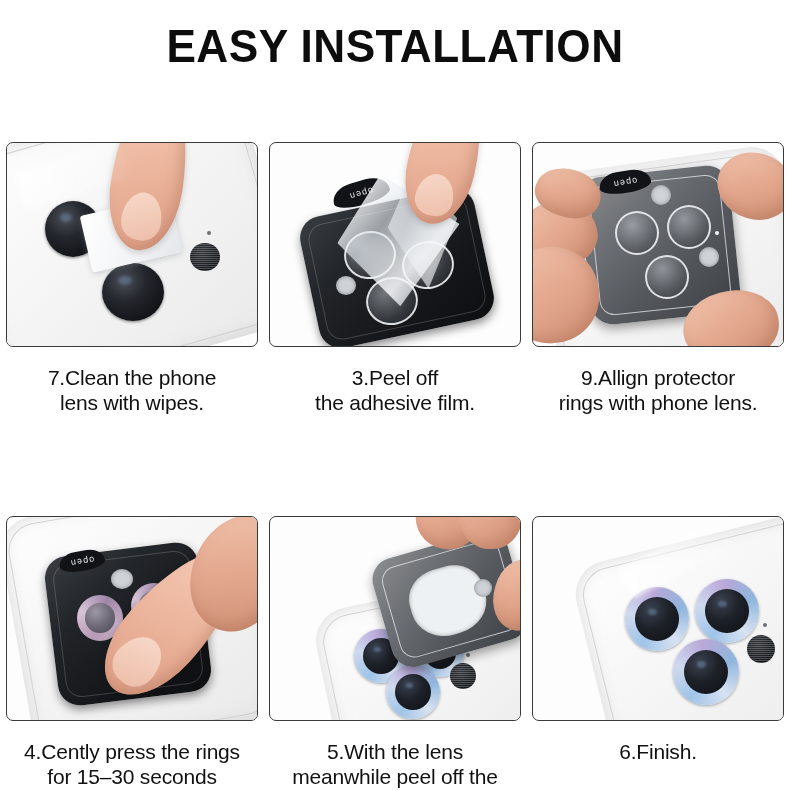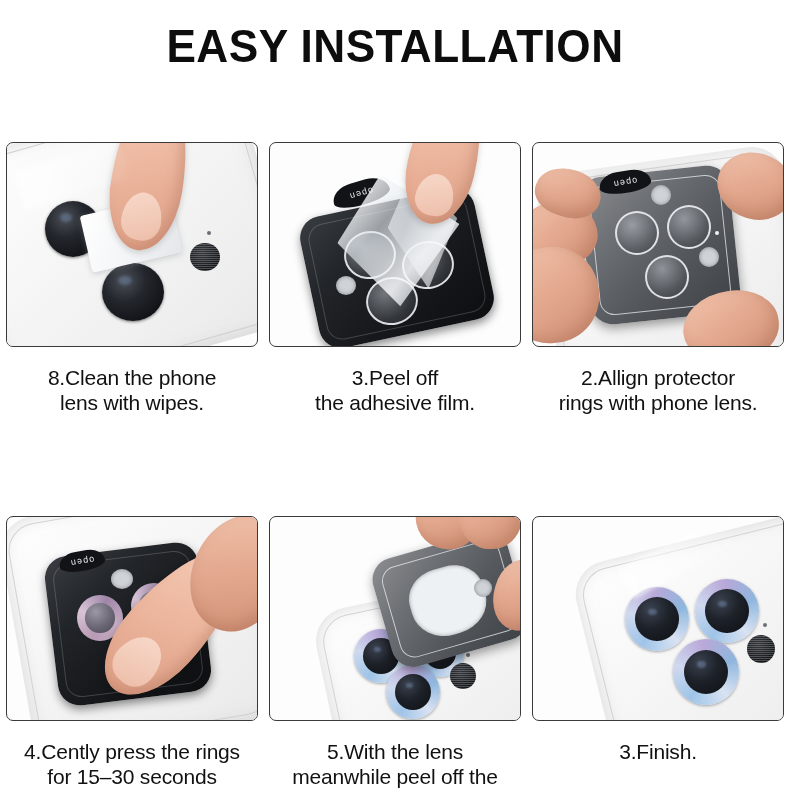--- a/index.html
+++ b/index.html
@@ -297,21 +297,21 @@
           <div class="micro-dot" style="left:200px; top:88px; width:4px; height:4px;"></div>
 
           <div class="wipe-sheet" style="left:78px; top:62px; width:92px; height:58px; transform:rotate(-13deg);"></div>
 
           <div class="finger" style="left:106px; top:-52px; width:72px; height:160px; transform:rotate(9deg);">
             <div class="nail"></div>
           </div>
           <div class="glare" style="left:10px; top:12px; width:110px; height:40px; transform:rotate(-18deg);"></div>
         </div>
       </div>
-      <div class="step-caption">8.Clean the phone
+      <div class="step-caption">7.Clean the phone
 lens with wipes.</div>
     </div>
 
     <div class="step-cell">
       <div class="photo-frame">
         <div class="photo-inner">
           <div class="soft-shadow" style="left:28px; top:96px; width:200px; height:96px;"></div>
 
           <div class="plate-black" style="left:38px; top:58px; width:178px; height:134px; transform:rotate(-12deg);">
           </div>
@@ -355,21 +355,21 @@
           </div>
 
           <div class="thumb" style="left:-14px; top:58px; width:78px; height:66px; border-radius:50% 55% 45% 50%; transform:rotate(-12deg);"></div>
           <div class="thumb" style="left:2px; top:26px; width:66px; height:48px; border-radius:55% 50% 50% 45%; transform:rotate(18deg);"></div>
           <div class="thumb" style="left:-30px; top:104px; width:96px; height:96px; border-radius:48%; transform:rotate(-6deg);"></div>
 
           <div class="thumb" style="left:184px; top:10px; width:76px; height:66px; border-radius:50% 50% 48% 52%; transform:rotate(16deg);"></div>
           <div class="thumb" style="left:150px; top:148px; width:96px; height:72px; border-radius:52% 48% 50% 50%; transform:rotate(-8deg);"></div>
         </div>
       </div>
-      <div class="step-caption">2.Allign protector
+      <div class="step-caption">9.Allign protector
 rings with phone lens.</div>
     </div>
   </div>
 
   <div class="step-row row-2">
 
     <div class="step-cell">
       <div class="photo-frame">
         <div class="photo-inner">
           <div class="phone-body" style="left:8px; top:-18px; width:250px; height:240px; transform:rotate(-10deg);"></div>
@@ -444,16 +444,16 @@
             <div class="core"></div>
           </div>
           <div class="ring-irid" style="left:140px; top:122px; width:66px; height:66px;">
             <div class="core"></div>
           </div>
           <div class="mesh-dot" style="left:214px; top:118px; width:28px; height:28px;"></div>
           <div class="micro-dot" style="left:230px; top:106px; width:4px; height:4px;"></div>
           <div class="glare" style="left:86px; top:22px; width:120px; height:34px; transform:rotate(-28deg);"></div>
         </div>
       </div>
-      <div class="step-caption">3.Finish.</div>
+      <div class="step-caption">6.Finish.</div>
     </div>
   </div>
 </div>
 
 </body></html>

